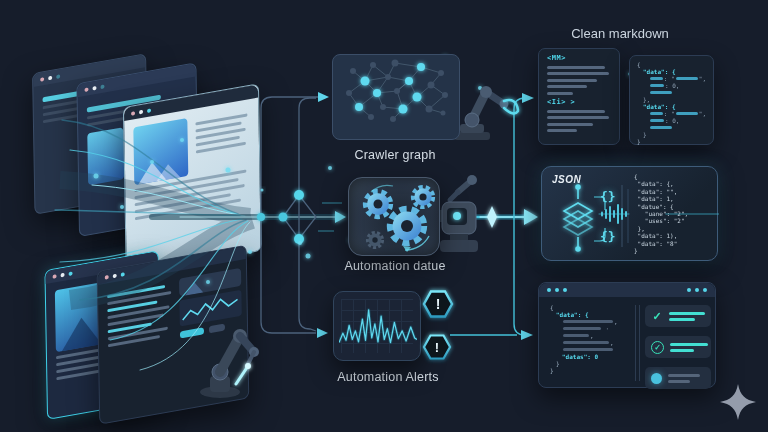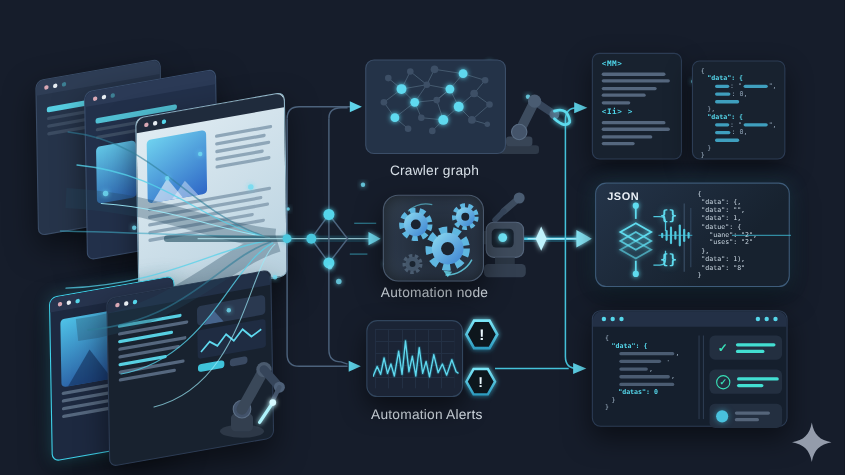--- a/index.html
+++ b/index.html
@@ -414,41 +414,42 @@
             <circle cx="58" cy="48" r="16.4" fill="none" stroke="#5fb7e0" stroke-width="7.6" stroke-dasharray="6.800000000000001 4.8"></circle>
             <circle cx="58" cy="48" r="14.399999999999999" fill="url(#gearG)"></circle>
             <circle cx="58" cy="48" r="6" fill="#1a2430"></circle>
           </g>
         </g>
       <path d="M80,58 A26,26 0 0 1 56,72" fill="none" stroke="#66d9ef" stroke-width="1.4" opacity=".8"></path>
       <polygon points="54,68 58,74 62,69" fill="#66d9ef" opacity=".8"></polygon>
       <path d="M22,14 A24,24 0 0 1 44,8" fill="none" stroke="#66d9ef" stroke-width="1.2" opacity=".6"></path>
     </svg>
   </div>
-  <div class="card-label" style="left:330px;top:259px;width:130px;">Automation node</div>
+  <div class="card-label" style="left:330px;top:259px;width:130px;">Automation datue</div>
 
   <div class="panel" id="monitoring-panel" style="left:333px;top:291px;width:88px;height:70px;z-index:4;">
     <div id="monitoring-grid"></div>
     <svg id="spark-svg" class="abs" style="left:5px;top:5px;" width="78" height="60" viewBox="0 0 100 56">
         <polyline points="0,48 5,36 9,45 13,26 17,44 21,33 25,47 30,18 34,45 38,6 42,42 46,24 50,47 54,14 58,44 62,30 66,48 71,22 76,43 81,33 86,46 92,28 97,42 100,44" fill="none" stroke="#1f5f74" stroke-width="4" opacity="0.55" stroke-linejoin="round"></polyline>
         <polyline points="0,48 5,36 9,45 13,26 17,44 21,33 25,47 30,18 34,45 38,6 42,42 46,24 50,47 54,14 58,44 62,30 66,48 71,22 76,43 81,33 86,46 92,28 97,42 100,44" fill="none" stroke="#5fd9ef" stroke-width="1.6" stroke-linejoin="round"></polyline>
       </svg>
   </div>
   <svg class="abs" style="left:416px;top:286px;z-index:5;" width="44" height="82" viewBox="0 0 44 82">
     <g filter="url(#glow)">
       <polygon points="36,18 29,5.5 15,5.5 8,18 15,30.5 29,30.5" fill="#0c141f" stroke="url(#hexG)" stroke-width="2.4"></polygon>
       <text id="alert1" x="22" y="23" text-anchor="middle" font-size="14" font-weight="bold" fill="#e9f7fb" font-family="Liberation Sans, sans-serif">!</text>
     </g>
     <g filter="url(#glow)">
       <polygon points="34,61 27.5,49.5 14.5,49.5 8,61 14.5,72.5 27.5,72.5" fill="#0c141f" stroke="url(#hexG)" stroke-width="2.2"></polygon>
       <text id="alert2" x="21" y="66" text-anchor="middle" font-size="13" font-weight="bold" fill="#e9f7fb" font-family="Liberation Sans, sans-serif">!</text>
     </g>
   </svg>
   <div class="card-label" style="left:318px;top:370px;width:140px;">Automation Alerts</div>
 
+  <div class="rtitle abs" style="left:540px;top:26px;width:160px;z-index:4;">Clean markdown</div>
 
   <div class="panel codewin" style="left:538px;top:48px;width:82px;height:97px;z-index:4;">
     <div class="hd" style="border-radius:7px 7px 0 0;">
       <span class="dot cyan"></span>
       <span class="dot cyan"></span>
       <span class="dot cyan"></span>
     </div>
     <div style="padding:2px 8px;">
       <div class="mdtag">&lt;MM&gt;</div>
       <div id="md-para1">
@@ -479,21 +480,21 @@
         <div class="cl" style="padding-left: 6px;"><span class="ct k">"data": {</span></div>
         <div class="cl" style="padding-left: 12px;"><span class="cb v" style="width: 16px;"></span><span class="ct p">: "</span><span class="cb v" style="width: 28px;"></span><span class="ct p">",</span></div>
         <div class="cl" style="padding-left: 12px;"><span class="cb v" style="width: 14px;"></span><span class="ct p">: 0,</span></div>
         <div class="cl" style="padding-left: 12px;"><span class="cb v" style="width: 22px;"></span></div>
         <div class="cl" style="padding-left: 6px;"><span class="ct p">}</span></div>
         <div class="cl" style="padding-left: 0px;"><span class="ct ">}</span></div>
       </div>
   </div>
 
   <div class="panel" id="json-panel" style="left:541px;top:166px;width:177px;height:95px;z-index:4;">
-    <div class="abs" id="json-label" style="left:10px;top:7px;">JSON</div>
+    <div class="abs" id="json-label" style="left:10px;top:7px;font-style:italic;">JSON</div>
     <svg class="abs" style="left:0;top:0;" width="177" height="95" viewBox="0 0 177 95">
       <g stroke="#5fdcef" stroke-width="1.6" fill="none" filter="url(#glow)">
         <polygon points="36,36 50,44 36,52 22,44"></polygon>
         <polygon points="36,44 50,52 36,60 22,52" opacity=".8"></polygon>
         <polygon points="36,52 50,60 36,68 22,60" opacity=".6"></polygon>
         <line x1="36" y1="22" x2="36" y2="32"></line>
           <line x1="36" y1="70" x2="36" y2="80"></line>
         <circle cx="36" cy="20" r="2" fill="#5fdcef"></circle>
           <circle cx="36" cy="82" r="2" fill="#5fdcef"></circle>
       </g>

